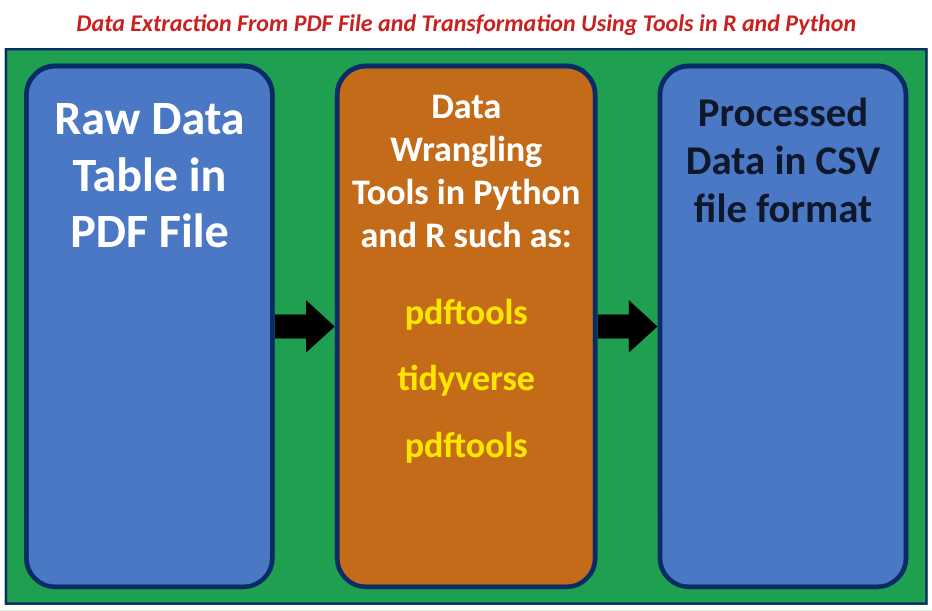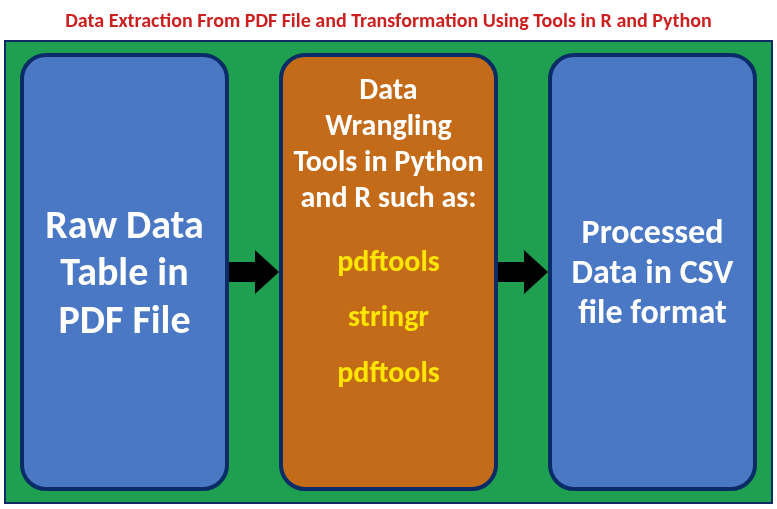--- a/index.html
+++ b/index.html
@@ -9,38 +9,39 @@
     background: #ffffff;
     font-family: Calibri, Arial, sans-serif;
     padding: 4px;
   }
   .title {
     text-align: center;
     font-weight: bold;
     font-size: 20px;
     color: #cc2020;
     padding: 4px 0 8px 0;
+    font-style: italic;
   }
   .canvas {
     width: 769px;
     height: 464px;
     background: #1fa050;
     border: 2px solid #0a2c66;
     position: relative;
     display: flex;
     align-items: center;
     justify-content: space-between;
     padding: 12px 14px;
   }
   .box {
     border-radius: 26px;
     display: flex;
     flex-direction: column;
     align-items: center;
-    justify-content: center;
+    justify-content: flex-start;
     text-align: center;
     font-weight: bold;
     padding: 18px 10px;
     height: 438px;
     line-height: 1.18;
   }
   .box-left {
     width: 210px;
     background: #4a78c4;
     border: 4px solid #0a2c66;
@@ -65,21 +66,21 @@
   }
   .box-mid .tool {
     color: #ffe600;
     font-size: 30px;
     margin: 10px 0;
   }
   .box-right {
     width: 210px;
     background: #4a78c4;
     border: 4px solid #0a2c66;
-    color: #ffffff;
+    color: #0f172a;
     font-size: 34px;
   }
   .arrow {
     flex: 0 0 50px;
     display: flex;
     align-items: center;
     justify-content: center;
   }
   .arrow svg { display: block; }
 </style>
@@ -96,21 +97,21 @@
 
   <div class="arrow">
     <svg width="50" height="48" viewBox="0 0 50 48">
       <polygon points="0,14 26,14 26,2 50,24 26,46 26,34 0,34" fill="#000000"></polygon>
     </svg>
   </div>
 
   <div class="box box-mid">
     <div class="heading">Data Wrangling Tools in Python and R such as:</div>
     <div class="tool">pdftools</div>
-    <div class="tool">stringr</div>
+    <div class="tool">tidyverse</div>
     <div class="tool">pdftools</div>
   </div>
 
   <div class="arrow">
     <svg width="50" height="48" viewBox="0 0 50 48">
       <polygon points="0,14 26,14 26,2 50,24 26,46 26,34 0,34" fill="#000000"></polygon>
     </svg>
   </div>
 
   <div class="box box-right">

